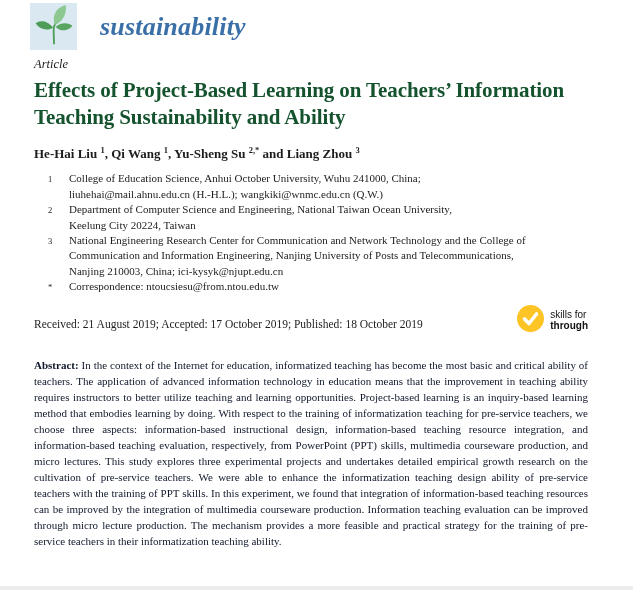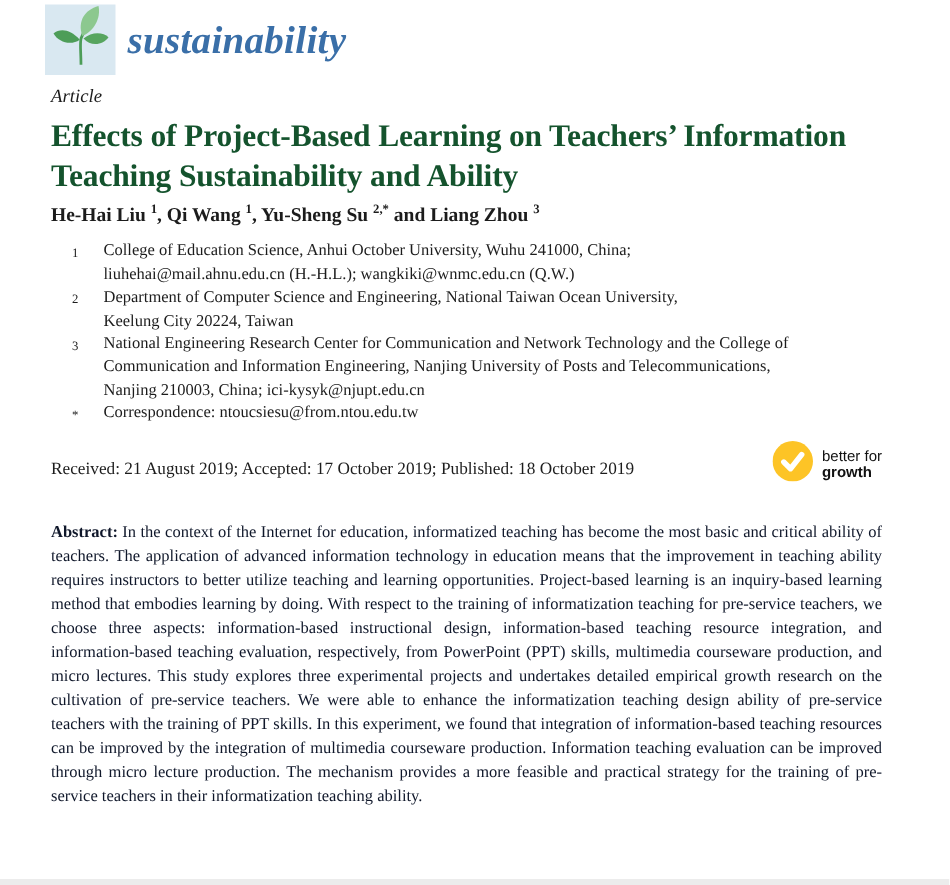--- a/index.html
+++ b/index.html
@@ -4,29 +4,29 @@
 <style>
   html,body{margin:0;padding:0;}
   body{
     width:633px;height:590px;background:#ffffff;overflow:hidden;position:relative;
     font-family:"Liberation Serif",serif;color:#1c1c1c;
   }
   .page{padding:0 45px 0 34px;}
 
   
   .header{display:flex;justify-content:space-between;align-items:flex-start;padding-top:3px;height:50px;}
-  .brand{display:flex;align-items:center;gap:8px;margin-left:-4px;}
+  .brand{display:flex;align-items:center;gap:23px;margin-left:-4px;}
   .logo-box{width:47px;height:47px;background:var(--logo-bg);display:flex;align-items:center;justify-content:center;}
   .journal-name{font-size:26px;font-weight:bold;font-style:italic;color:var(--journal-blue);letter-spacing:.2px;}
   .mdpi-logo{margin-right:-3px;margin-top:6px;}
 
   
   .article-label{margin-top:4px;font-style:italic;font-size:12.5px;line-height:15px;}
   .page-title{margin-top:5px;font-size:21px;font-weight:bold;line-height:27px;letter-spacing:-.1px;color:#14532d;}
-  .authors{font-size:13px;font-weight:bold;line-height:16px;}
+  .authors{margin-top:11px;font-size:13px;font-weight:bold;line-height:16px;}
   .authors sup{font-size:8.5px;font-weight:bold;}
   .affiliations{margin-top:9px;font-size:11px;line-height:15.4px;}
   .aff-row{display:flex;}
   .aff-marker{flex:0 0 35px;box-sizing:border-box;padding-left:14px;font-size:8.5px;line-height:15.4px;padding-top:1px;}
   .aff-text{flex:1;white-space:pre-line;}
 
   .dates-row{margin-top:17px;display:flex;justify-content:space-between;align-items:center;}
   .dates-line{font-size:11.5px;line-height:15px;}
   .badge{display:flex;align-items:center;gap:6px;margin-top:-8px;cursor:pointer;}
   .badge-text{font-family:"Liberation Sans",sans-serif;font-size:10px;line-height:11px;color:#111;}
@@ -91,22 +91,22 @@
   <div class="dates-row">
     <div class="dates-line">Received: 21 August 2019; Accepted: 17 October 2019; Published: 18 October 2019</div>
     <div class="badge">
       <span>
         <svg width="27" height="27" viewBox="0 0 27 27">
           <circle cx="13.5" cy="13.5" r="13.5" fill="var(--badge-yellow)"></circle>
           <path d="M7.5 14 L12 18.5 L19.5 9" stroke="#ffffff" stroke-width="3.6" fill="none" stroke-linecap="round" stroke-linejoin="round"></path>
         </svg>
       </span>
       <span class="badge-text">
-        <span class="b1">better for</span><br>
-        <span class="b2">growth</span>
+        <span class="b1">skills for</span><br>
+        <span class="b2">through</span>
       </span>
     </div>
   </div>
 
   <div class="abstract">
     <b>Abstract:</b>
     <span>In the context of the Internet for education, informatized teaching has become the most basic and critical ability of teachers. The application of advanced information technology in education means that the improvement in teaching ability requires instructors to better utilize teaching and learning opportunities. Project-based learning is an inquiry-based learning method that embodies learning by doing. With respect to the training of informatization teaching for pre-service teachers, we choose three aspects: information-based instructional design, information-based teaching resource integration, and information-based teaching evaluation, respectively, from PowerPoint (PPT) skills, multimedia courseware production, and micro lectures. This study explores three experimental projects and undertakes detailed empirical growth research on the cultivation of pre-service teachers. We were able to enhance the informatization teaching design ability of pre-service teachers with the training of PPT skills. In this experiment, we found that integration of information-based teaching resources can be improved by the integration of multimedia courseware production. Information teaching evaluation can be improved through micro lecture production. The mechanism provides a more feasible and practical strategy for the training of pre-service teachers in their informatization teaching ability.</span>
   </div>
 
 </div>

